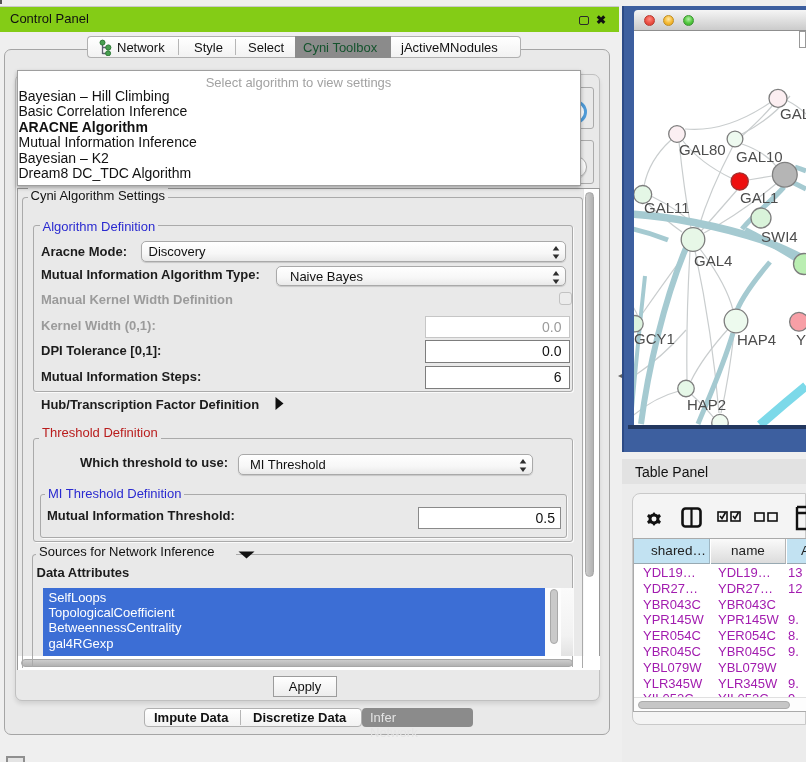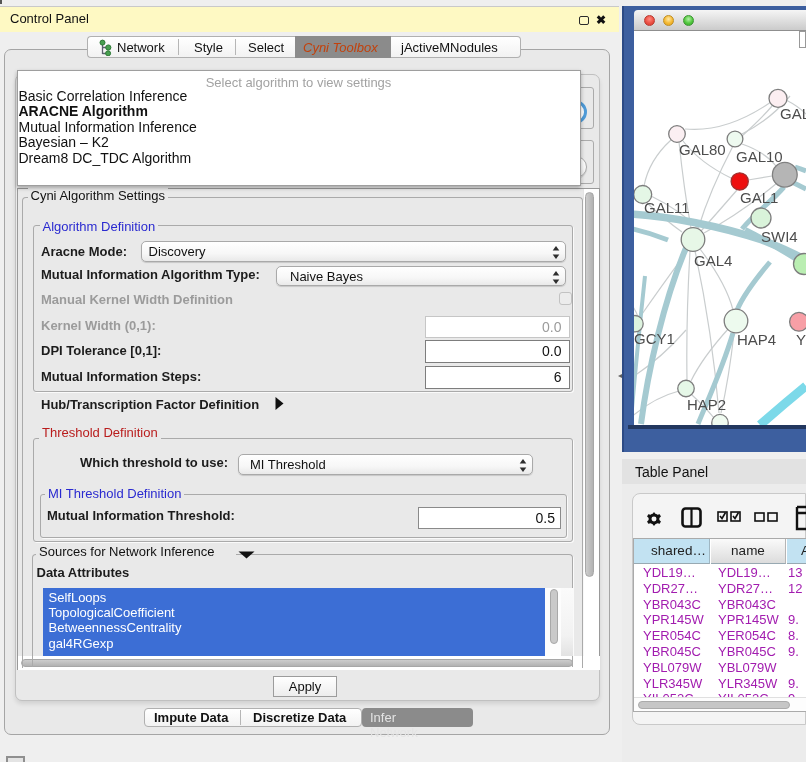--- a/index.html
+++ b/index.html
@@ -15,21 +15,21 @@
   font-size:13px; color:#111; }
 .combo .ctext { position:absolute; left:12px; top:2px; }
 .tfield { position:absolute; background:#fff; border:1px solid #7d7d7d; font-size:14px; color:#111;
   text-align:right; padding-right:7px; }
 </style>
 </head>
 <body>
 
 <div class="abs" style="left:0;top:0;width:2px;height:4px;background:#555;"></div>
 
-<div class="abs" id="titlebar" style="left:0;top:6px;width:619px;height:26px;background:#fef9c3;border-top:1px solid #c9c9c9;">
+<div class="abs" id="titlebar" style="left:0;top:6px;width:619px;height:26px;background:#84cc16;border-top:1px solid #c9c9c9;">
   <div class="abs" style="left:10px;top:4px;font-size:13px;color:#111;">Control Panel</div>
   <div class="abs" style="left:579px;top:8.5px;width:10px;height:9px;border:1.5px solid #2b2b2b;border-radius:2px;"></div>
   <div class="abs" style="left:596px;top:6px;font-size:12px;font-weight:bold;color:#111;">✖</div>
 </div>
 
 <div class="abs" style="left:4px;top:49px;width:606px;height:686px;background:#e9e9e9;border:1px solid #a5a5a5;border-radius:7px;"></div>
 
 <div class="abs" style="left:87px;top:36px;width:434px;height:22px;font-size:13px;color:#111;">
   <div class="abs" style="left:0;top:0;width:208px;height:22px;background:linear-gradient(#ffffff,#f2f2f2);border:1px solid #b0b0b0;border-radius:4px 0 0 4px;border-right:none;"></div>
   <div class="abs" style="left:208px;top:0;width:96px;height:22px;background:#8b8b8b;"></div>
@@ -38,21 +38,21 @@
   <div class="abs" style="left:148px;top:3px;width:1px;height:16px;background:#b6b6b6;"></div>
   <svg class="abs" style="left:12px;top:3px;" width="14" height="17" viewBox="0 0 14 17">
     <path d="M3.5 4 V15 M3.5 8.5 H8.5 M3.5 14.5 H8.5" stroke="#5a616e" stroke-width="1.3" fill="none"></path>
     <circle cx="3.5" cy="3.6" r="2.5" fill="#48a050" stroke="#2e7a36" stroke-width="1"></circle>
     <circle cx="9.3" cy="8.5" r="2.6" fill="#48a050" stroke="#2e7a36" stroke-width="1"></circle>
     <circle cx="9.1" cy="14.3" r="2.5" fill="#48a050" stroke="#2e7a36" stroke-width="1"></circle>
   </svg>
   <div class="abs" style="left:30px;top:4px;">Network</div>
   <div class="abs" style="left:107px;top:4px;">Style</div>
   <div class="abs" style="left:161px;top:4px;">Select</div>
-  <div class="abs" style="left:216px;top:4px;color:#c2410c;font-style:italic;">Cyni Toolbox</div>
+  <div class="abs" style="left:216px;top:4px;color:#14532d;">Cyni Toolbox</div>
   <div class="abs" style="left:314px;top:4px;">jActiveMNodules</div>
 </div>
 
 <div class="abs" style="left:15px;top:74px;width:585px;height:627px;border:1px solid #c0c0c0;border-radius:7px;background:#e9e9e9;box-shadow:0 3px 4px rgba(0,0,0,0.10);"></div>
 
 <div class="abs" style="left:20px;top:87px;width:574px;height:42px;border:1px solid #ababab;border-radius:3px;"></div>
 <div class="abs" style="left:20px;top:140px;width:574px;height:44px;border:1px solid #ababab;border-radius:3px;"></div>
 
 <div class="combo" style="left:30px;top:156px;width:557px;height:22px;border-radius:11px;">
   <div class="ctext" style="top:2px;color:#ccd2cc;">galFiltered.sif default node</div>
@@ -150,20 +150,21 @@
   <div class="abs" style="left:0;top:0;width:218px;height:19px;background:linear-gradient(#ffffff,#f2f2f2);border:1px solid #b0b0b0;border-radius:4px;"></div>
   <div class="abs" style="left:218px;top:0;width:111px;height:19px;background:#8b8b8b;border-radius:4px;"></div>
   <div class="abs" style="left:96px;top:2px;width:1px;height:15px;background:#b6b6b6;"></div>
   <div class="abs" style="left:10px;top:2px;font-weight:bold;">Impute Data</div>
   <div class="abs" style="left:109px;top:2px;font-weight:bold;">Discretize Data</div>
   <div class="abs" style="left:226px;top:2px;color:#e4e4e4;">Infer Network</div>
 </div>
 
 <div class="abs" id="popup" style="left:16.5px;top:52.8px;width:564px;height:116.5px;background:#fff;border:1px solid #9e9e9e;box-shadow:0 2px 4px rgba(0,0,0,0.3);font-size:14px;color:#111;margin-top:17px;">
   <div style="text-align:center;color:#a2a2a2;padding-top:4px;height:17px;font-size:13px;">Select algorithm to view settings</div>
+  <div style="padding-left:1px;height:15.5px;">Bayesian – Hill Climbing</div>
   <div style="padding-left:1px;height:15.5px;">Basic Correlation Inference</div>
   <div style="padding-left:1px;height:15.5px;font-weight:bold;">ARACNE Algorithm</div>
   <div style="padding-left:1px;height:15.5px;">Mutual Information Inference</div>
   <div style="padding-left:1px;height:15.5px;">Bayesian – K2</div>
   <div style="padding-left:1px;height:15.5px;">Dream8 DC_TDC Algorithm</div>
 </div>
 
 <div class="abs" style="left:6px;top:756px;width:19px;height:12px;background:#e4e4e4;border:2px solid #8f8f8f;"></div>
 
 <div class="abs" style="left:622px;top:6px;width:184px;height:446px;background:#3d5f9f;border-left:2px solid #2c4a85;"></div>

